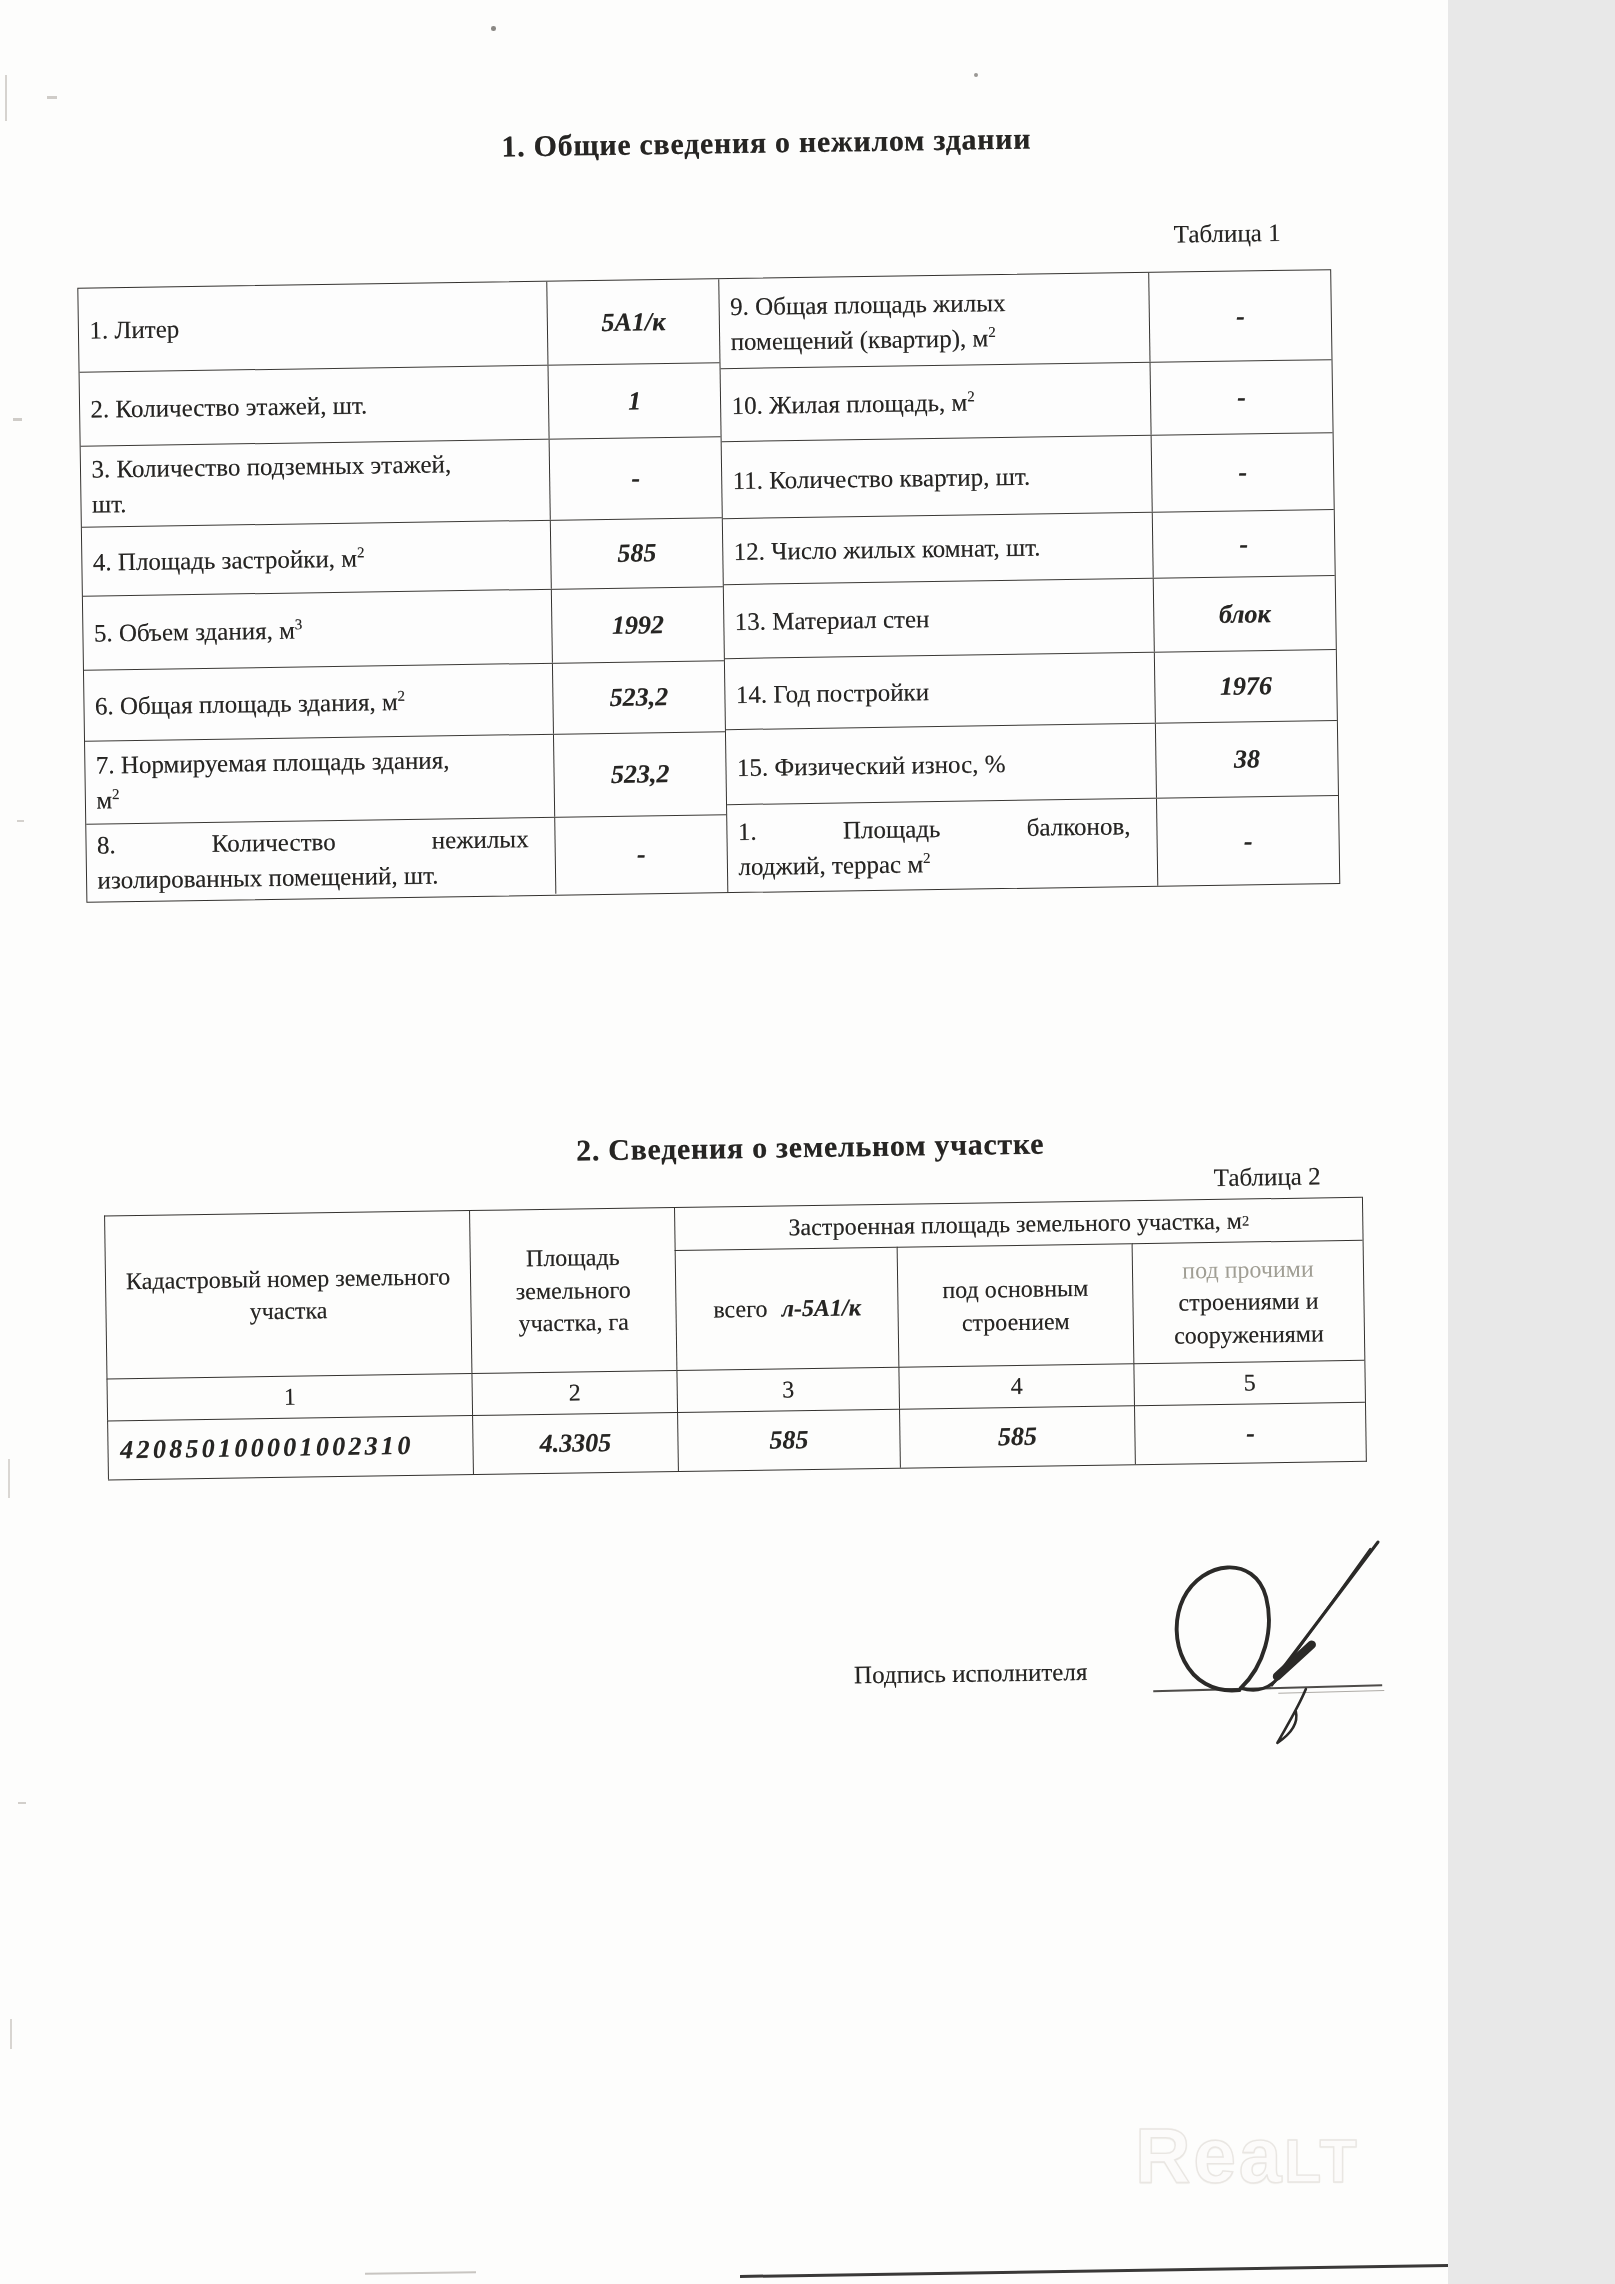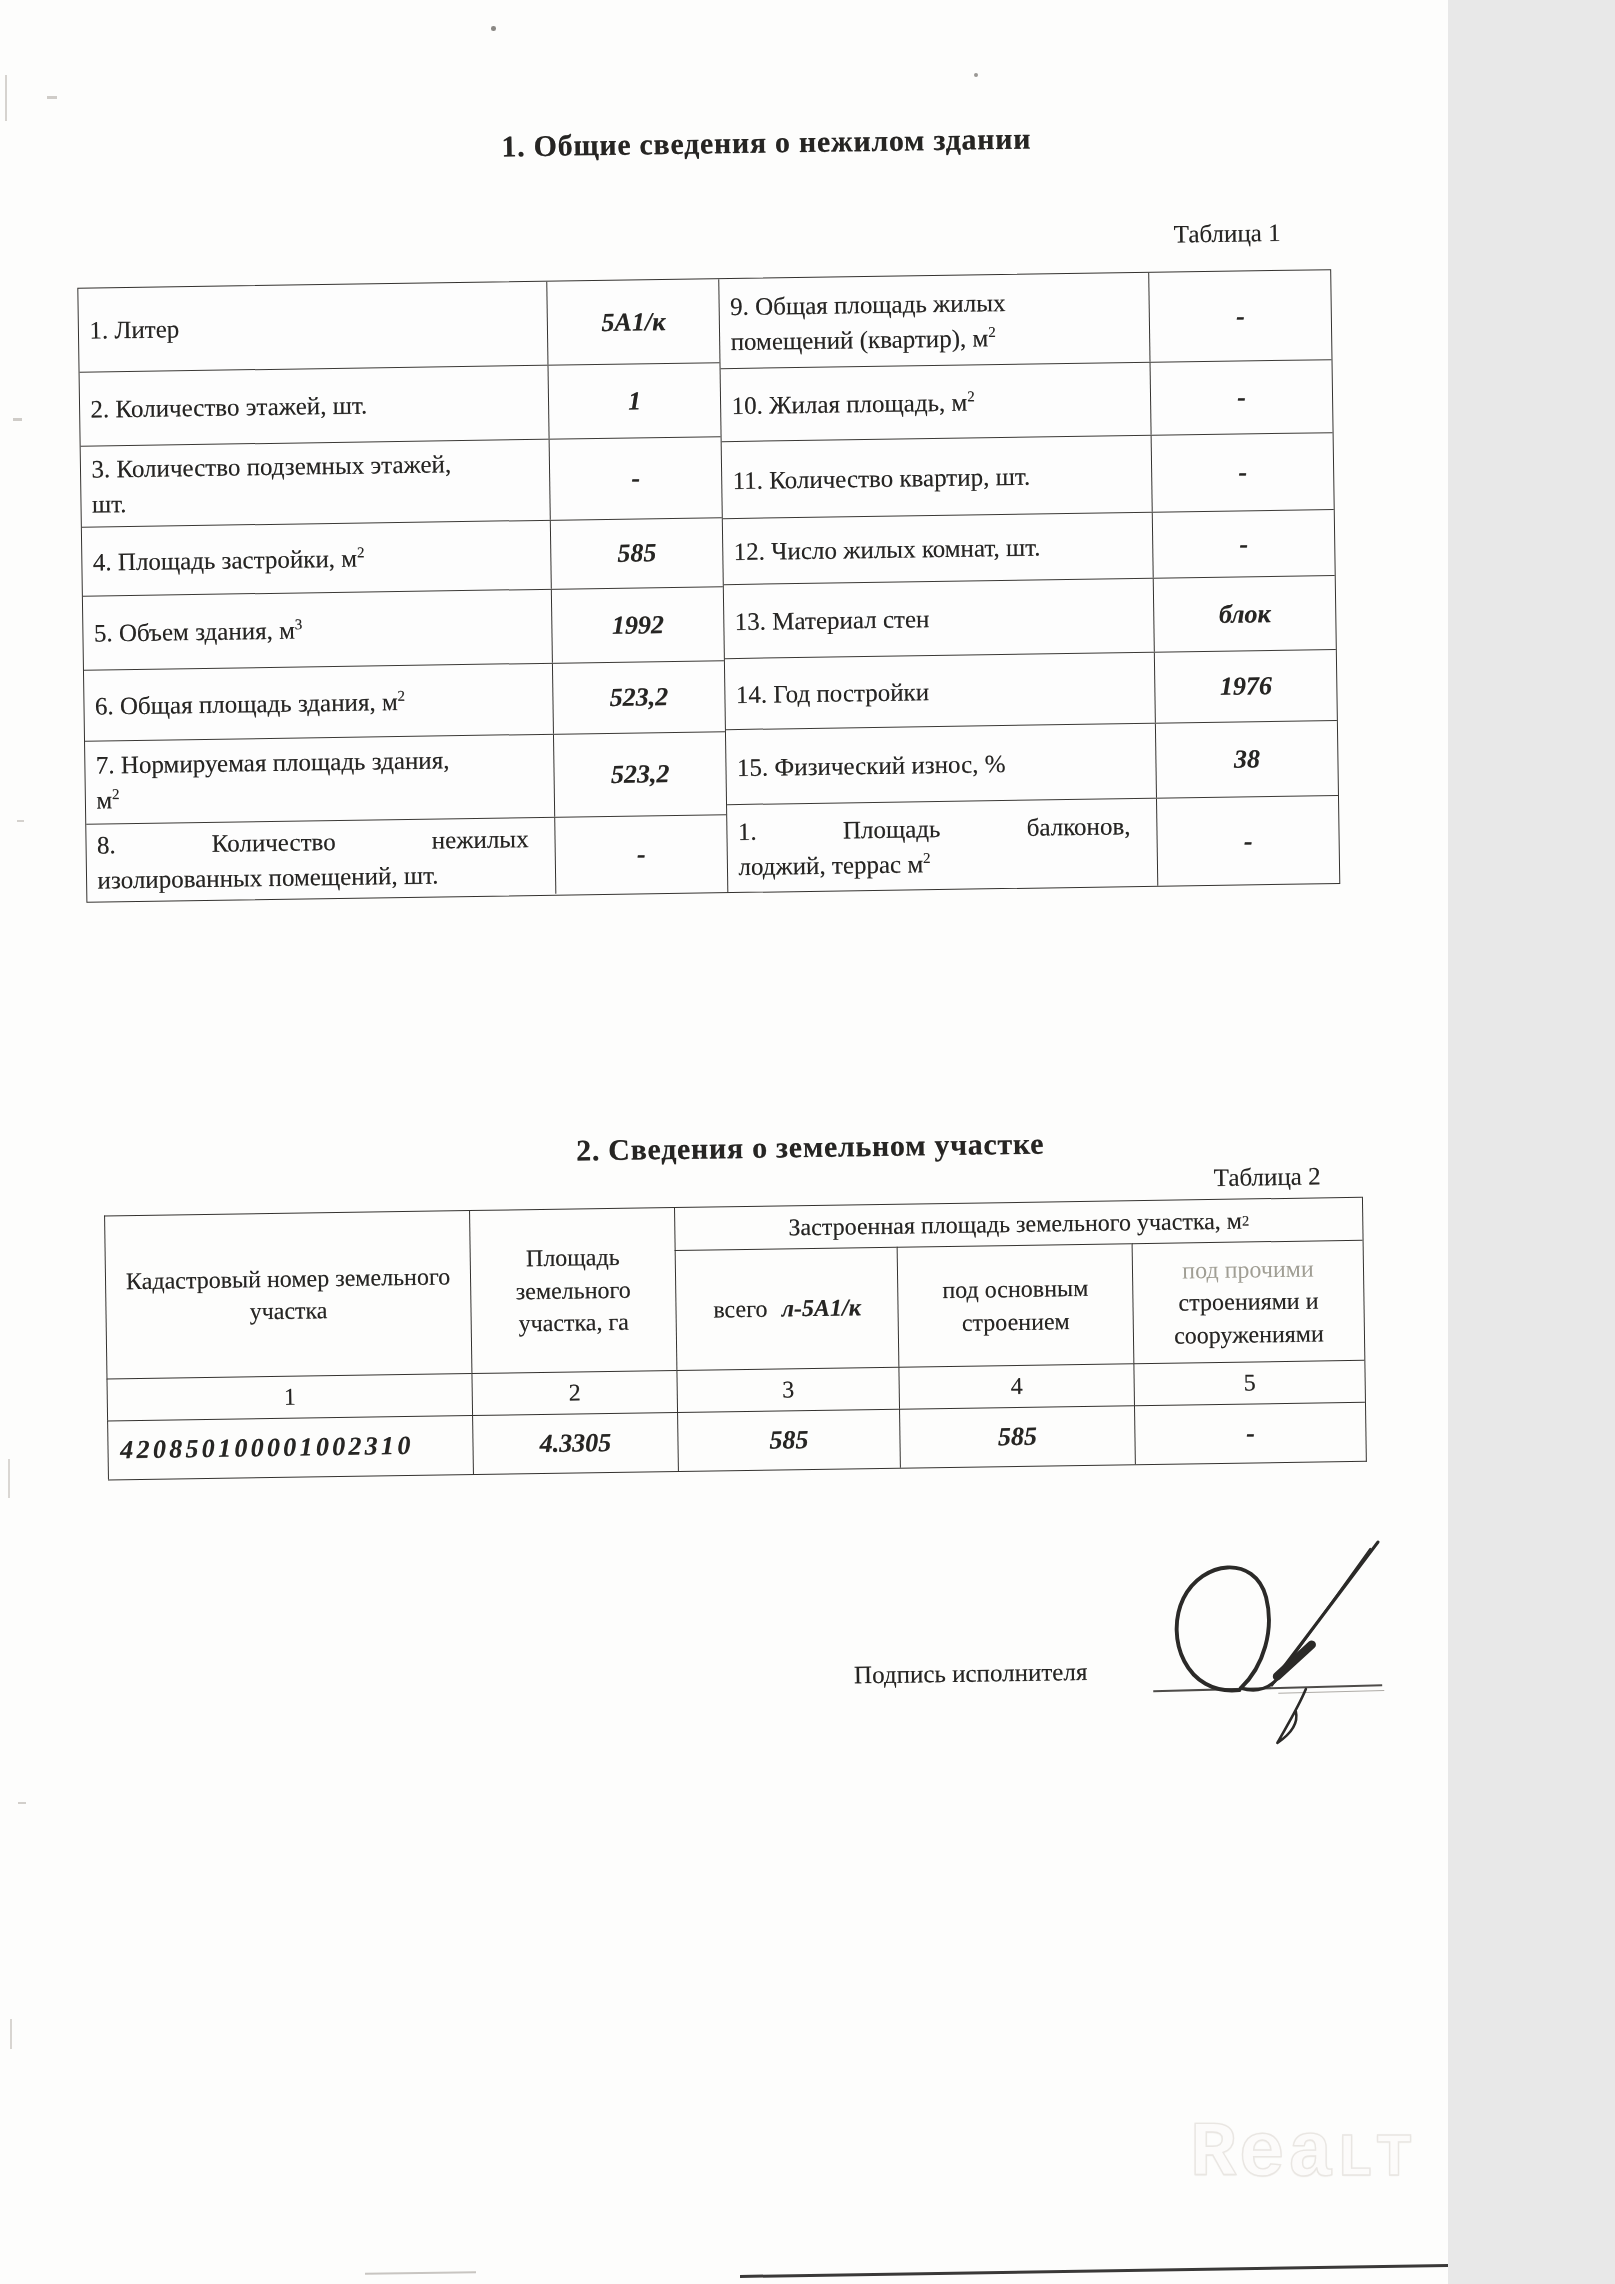--- a/index.html
+++ b/index.html
@@ -75,22 +75,22 @@
 
   
   #sig-label{ position:absolute; left:847px; top:1662px; font-size:25px; }
   .sig-line{ position:absolute; background:#4e4c49; transform:rotate(-0.6deg); }
   #sig-line-main{ left:1146px; top:1694px; width:229px; height:2px; }
   #sig-line-faint{ left:1271px; top:1699px; width:106px; height:1.3px; background:#aeaba6; }
   #sig-svg{ position:absolute; left:1102px; top:1532px; }
 
   
   .watermark{
-    position:absolute; left:1190px; top:2111px;
-    font-family:Liberation Mono, monospace; font-weight:bold;
+    position:absolute; left:1135px; top:2111px;
+    font-family:Liberation Sans, sans-serif; font-weight:bold;
     color:#fcfbfa; -webkit-text-stroke:1.3px #e9e6e2;
     text-shadow:0 0 2px #eceae6, 0 1.3px 1.3px #efede9;
     letter-spacing:2.6px; white-space:nowrap;
   }
   .wm-big{ font-size:77px; }
   .wm-small{ font-size:61px; }
 
   
   .art{ position:absolute; }
 </style>

